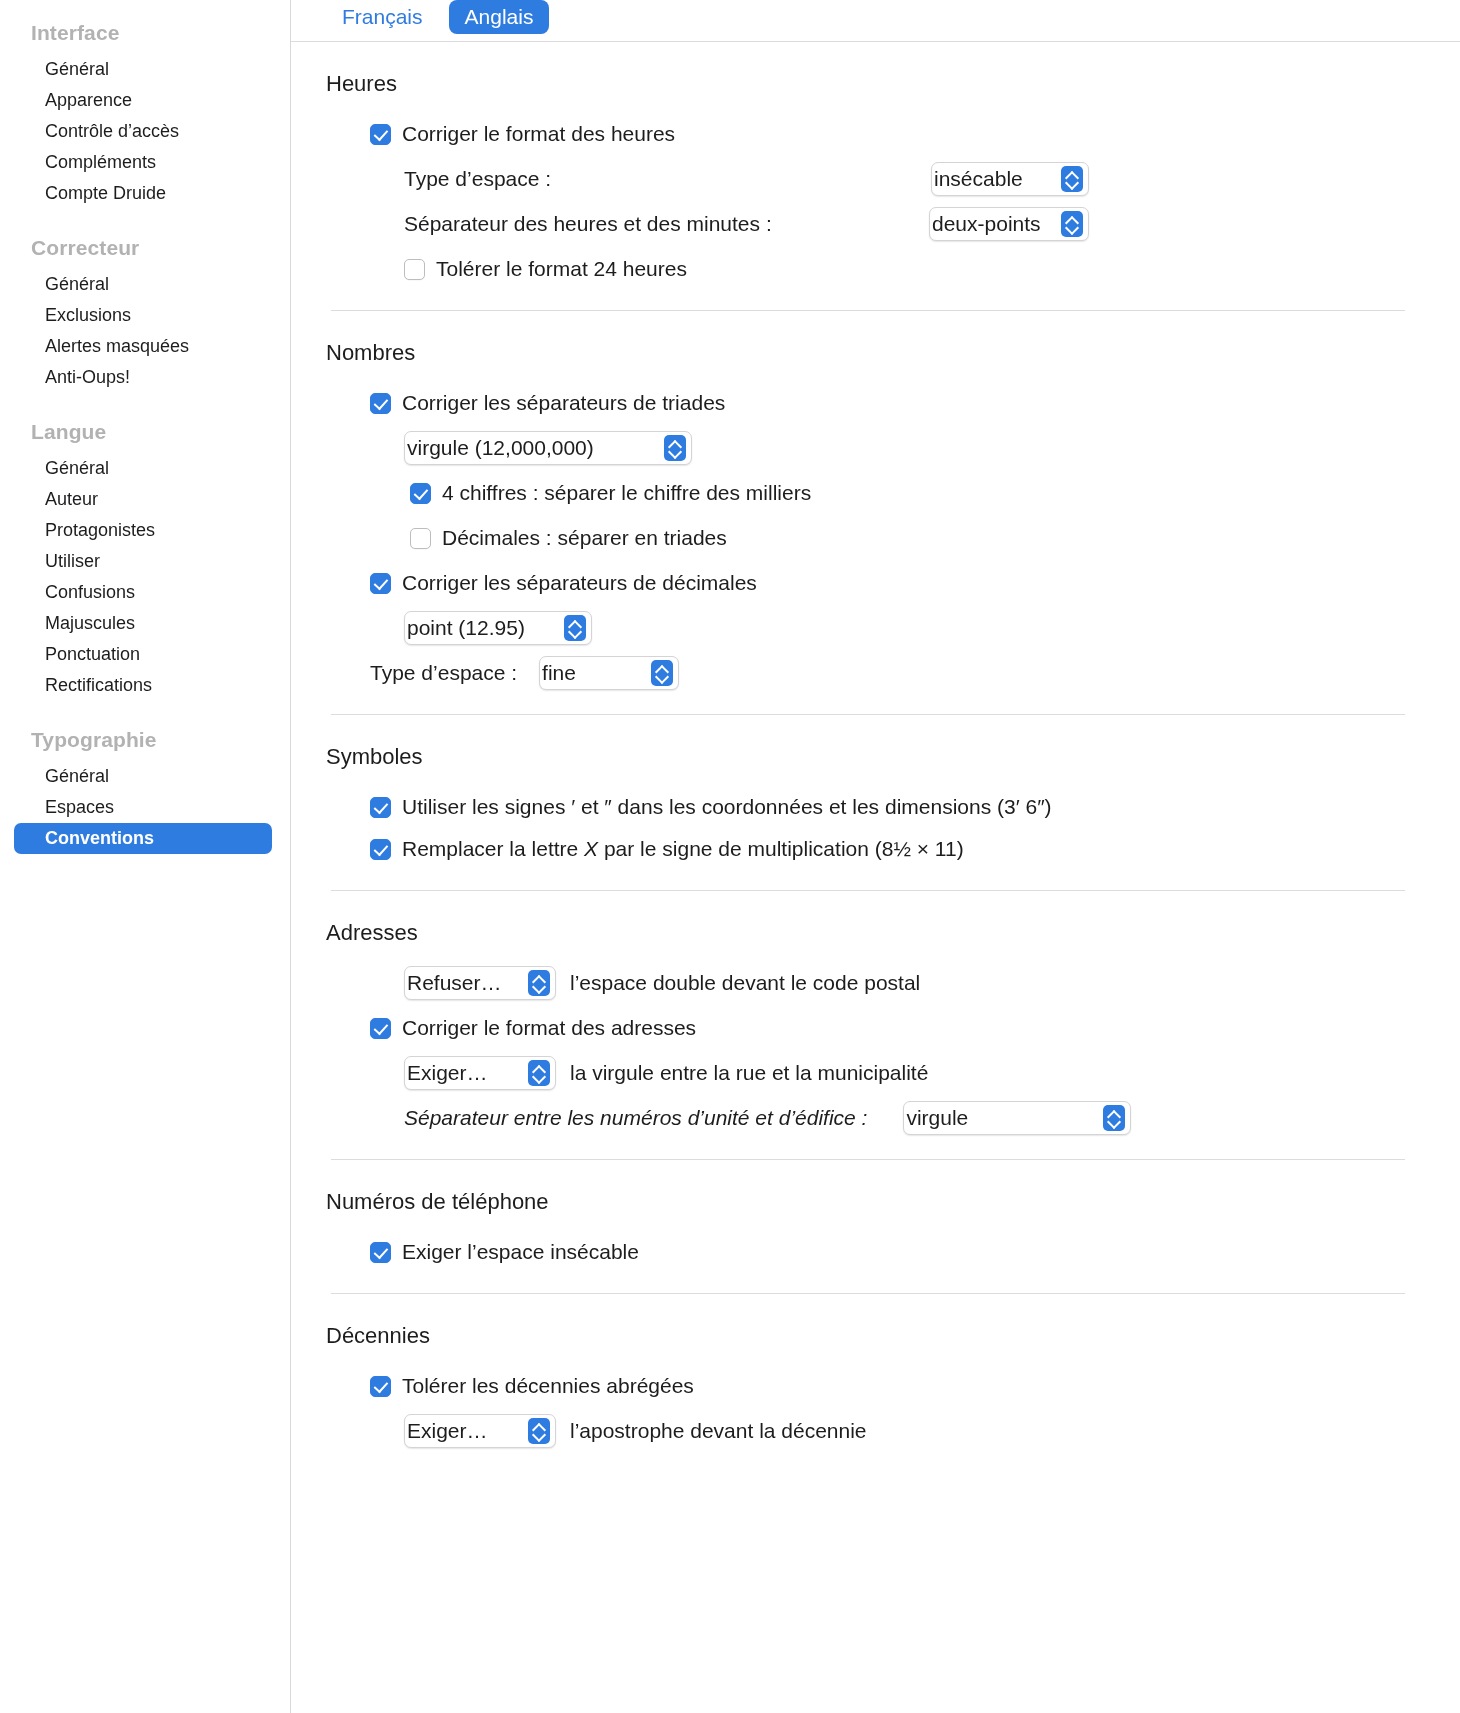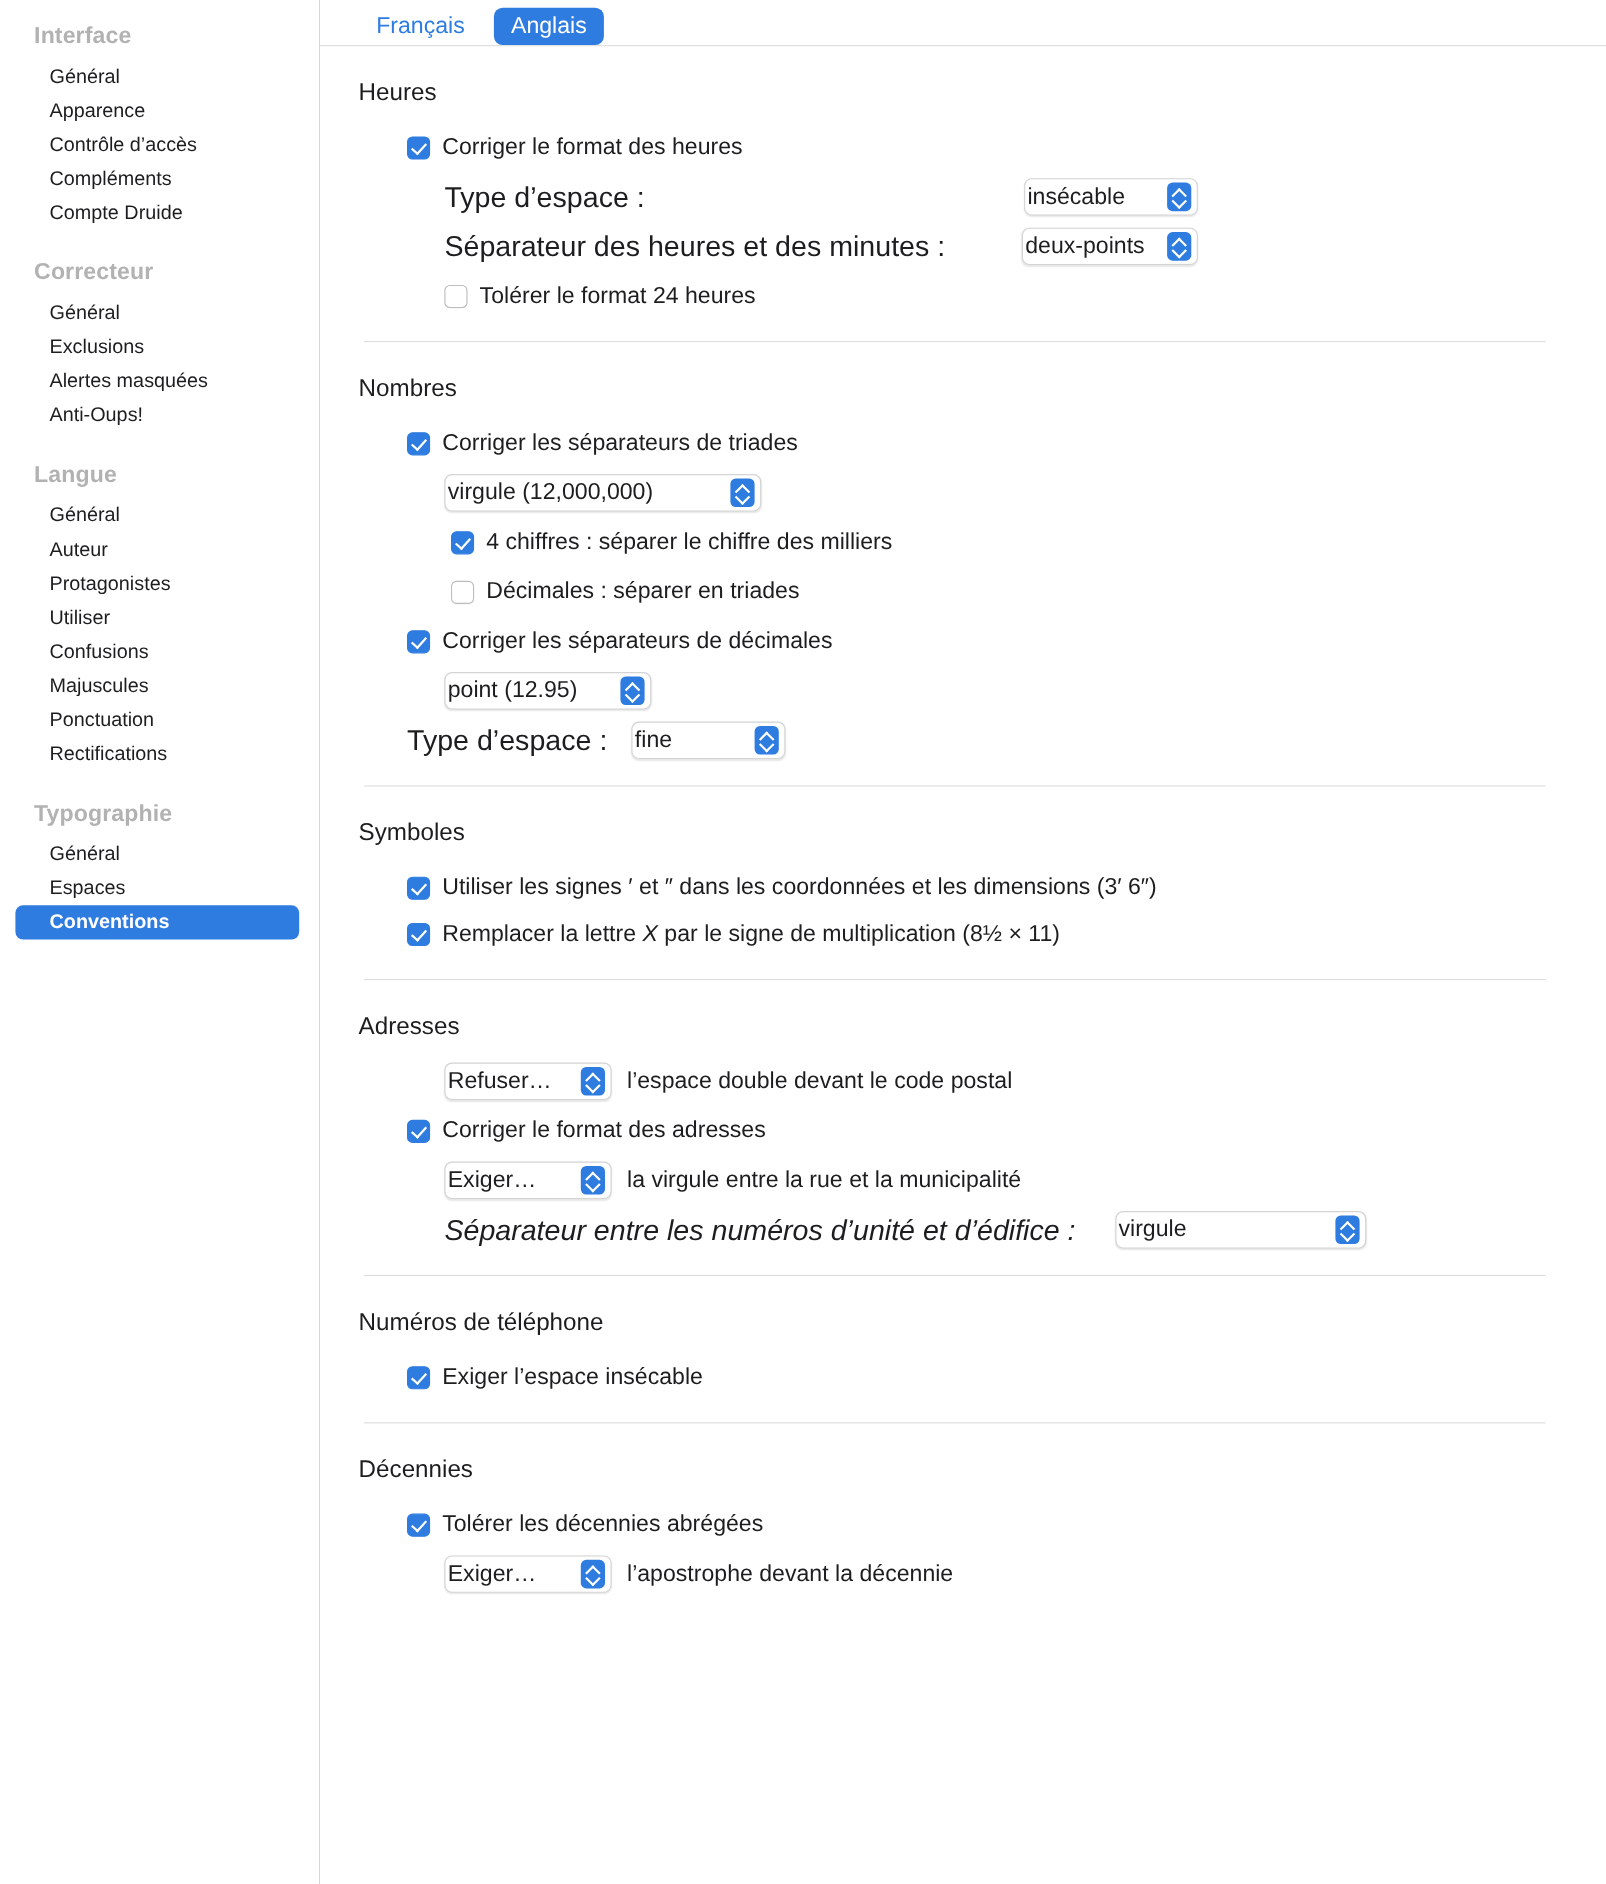--- a/index.html
+++ b/index.html
@@ -56,21 +56,21 @@
   
   .main {
     flex: 1 1 auto;
     position: relative;
     background: #ffffff;
     min-width: 0;
   }
   .tabbar {
     height: 42px;
     display: flex;
-    align-items: flex-end;
+    align-items: flex-start;
     padding-left: 35px;
     gap: 10px;
     border-bottom: 1px solid #dcdcdc;
   }
   .tab {
     font-size: 21px;
     color: #2f7ce0;
     padding: 4px 16px;
     border-radius: 8px;
     line-height: 26px;
@@ -141,21 +141,21 @@
   .cb-label {
     font-size: 21px;
     color: #1d1d1f;
     line-height: 28px;
     white-space: nowrap;
   }
   .cb-label i { font-style: italic; }
 
   
   .field-label {
-    font-size: 26px;
+    font-size: 21px;
     color: #1d1d1f;
     line-height: 28px;
     white-space: nowrap;
     text-align: center;
   }
   .after-label {
     font-size: 21px;
     color: #1d1d1f;
     line-height: 28px;
     white-space: nowrap;

